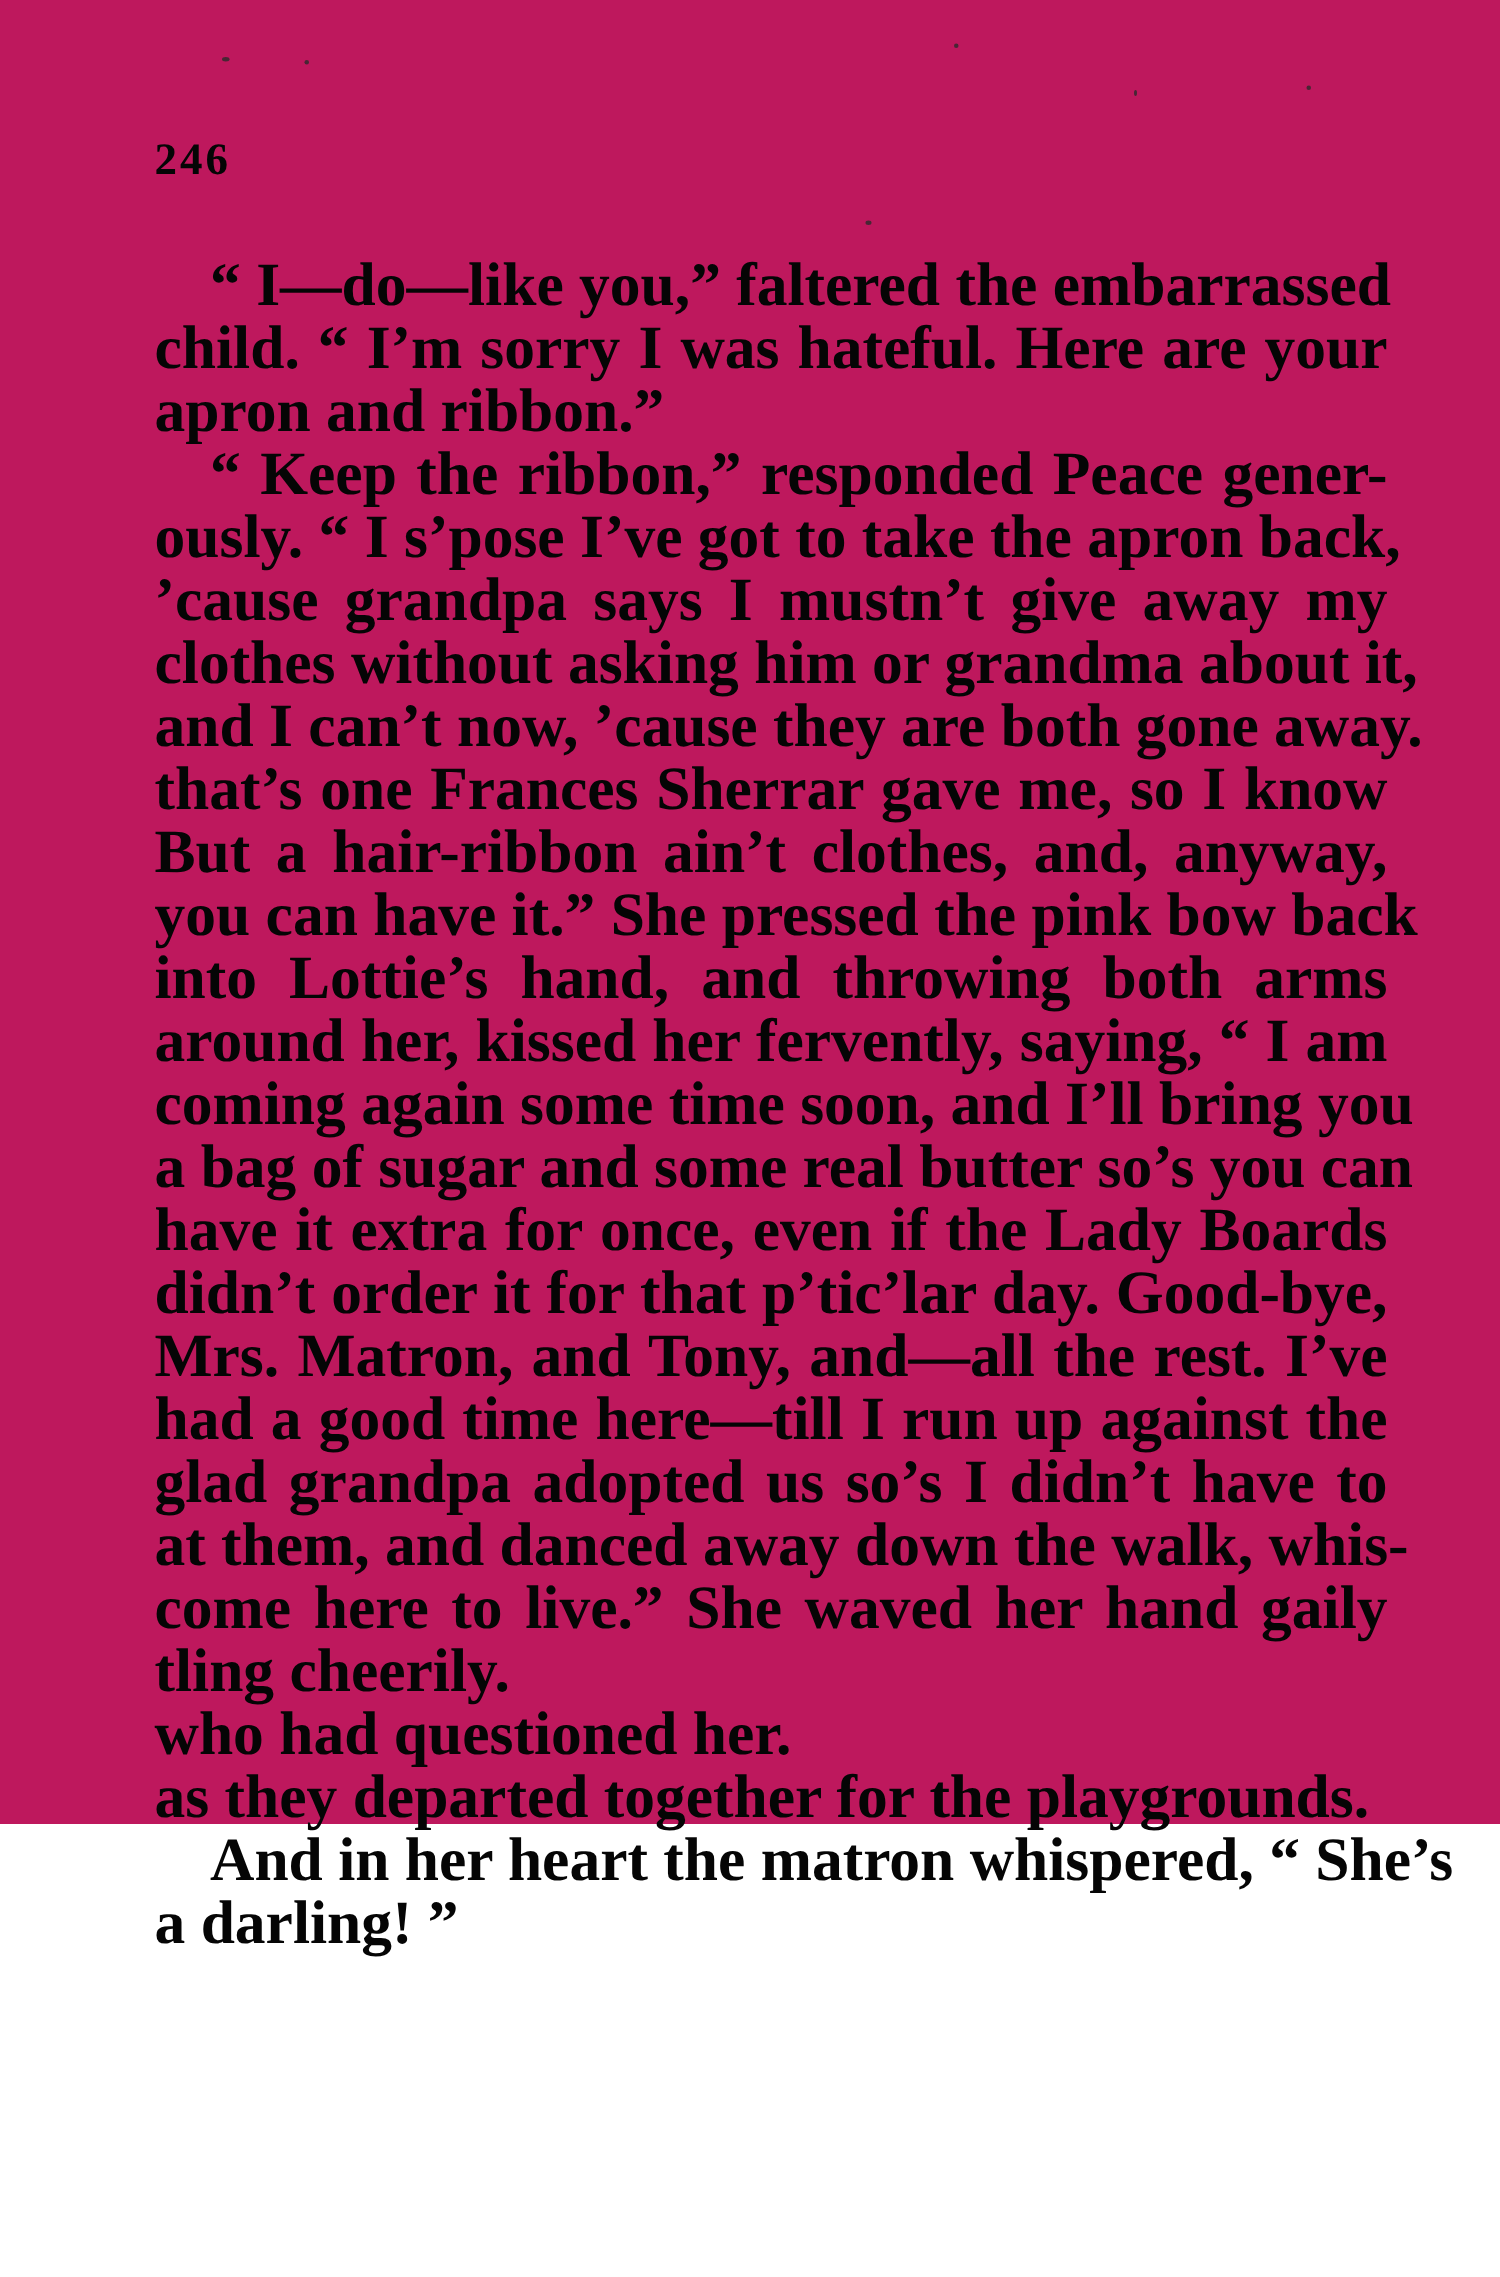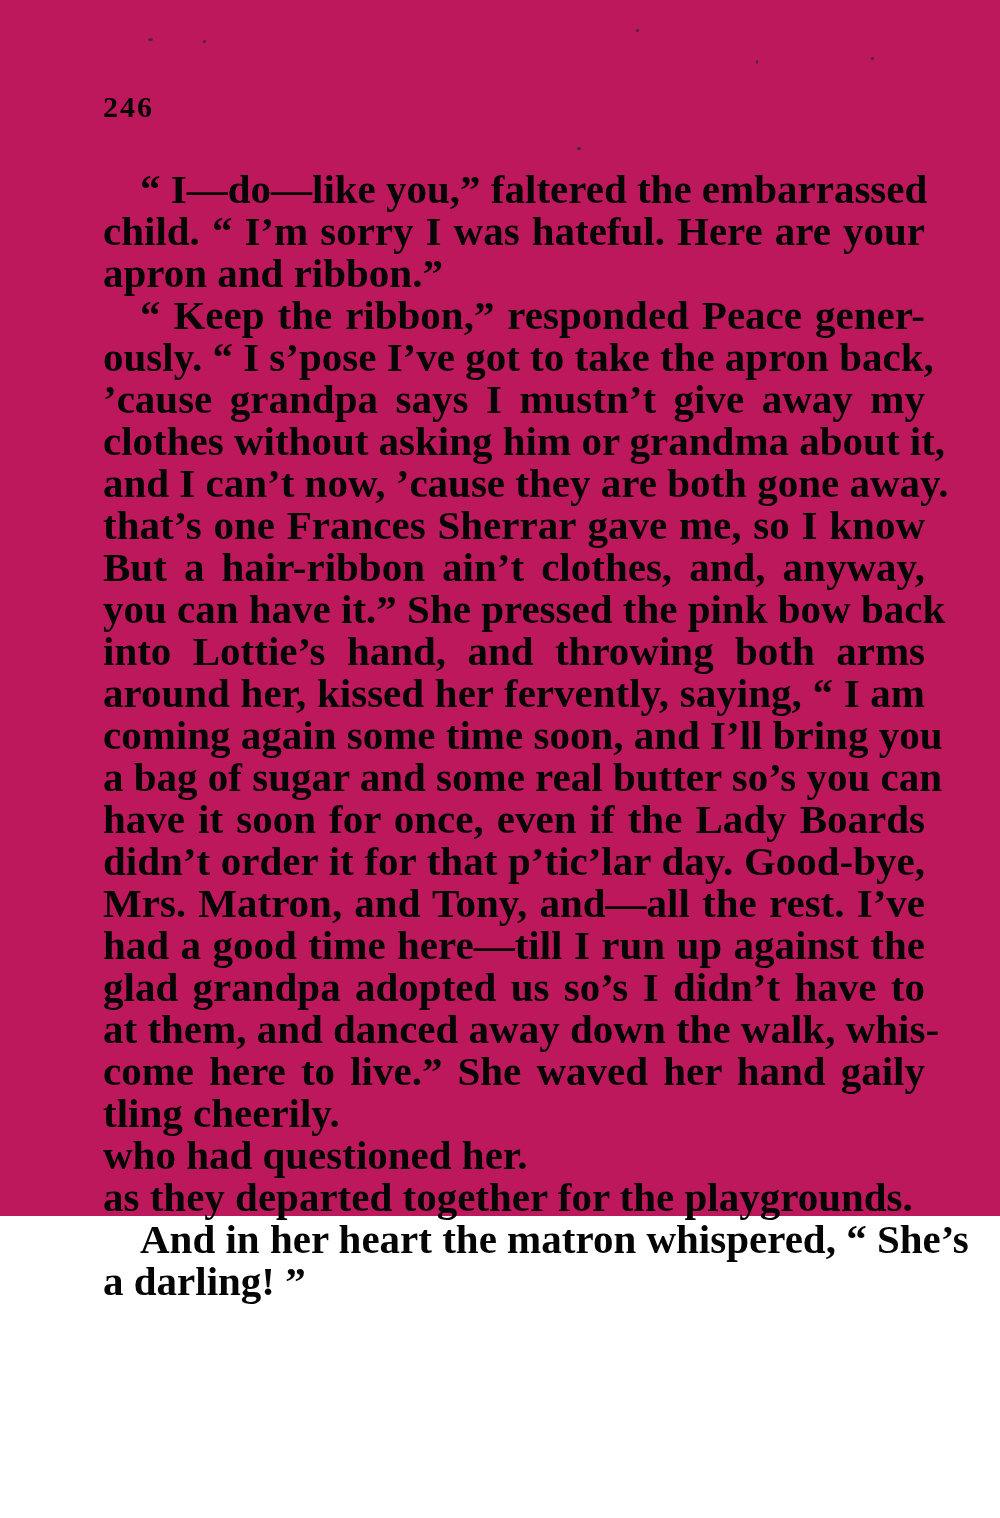--- a/index.html
+++ b/index.html
@@ -91,21 +91,21 @@
         <div class="line">’cause grandpa says I mustn’t give away my</div>
         <div class="line">clothes without asking him or grandma about it,</div>
         <div class="line">and I can’t now, ’cause they are both gone away.</div>
         <div class="line">that’s one Frances Sherrar gave me, so I know</div>
         <div class="line">But a hair-ribbon ain’t clothes, and, anyway,</div>
         <div class="line">you can have it.” She pressed the pink bow back</div>
         <div class="line">into Lottie’s hand, and throwing both arms</div>
         <div class="line">around her, kissed her fervently, saying, “ I am</div>
         <div class="line">coming again some time soon, and I’ll bring you</div>
         <div class="line">a bag of sugar and some real butter so’s you can</div>
-        <div class="line">have it soon for once, even if the Lady Boards</div>
+        <div class="line">have it extra for once, even if the Lady Boards</div>
         <div class="line">didn’t order it for that p’tic’lar day. Good-bye,</div>
         <div class="line">Mrs. Matron, and Tony, and—all the rest. I’ve</div>
         <div class="line">had a good time here—till I run up against the</div>
         <div class="line">glad grandpa adopted us so’s I didn’t have to</div>
         <div class="line">at them, and danced away down the walk, whis-</div>
         <div class="line">come here to live.” She waved her hand gaily</div>
         <div class="line last">tling cheerily.</div>
       </div>
       <div class="paragraph">
         <div class="line last">who had questioned her.</div>

